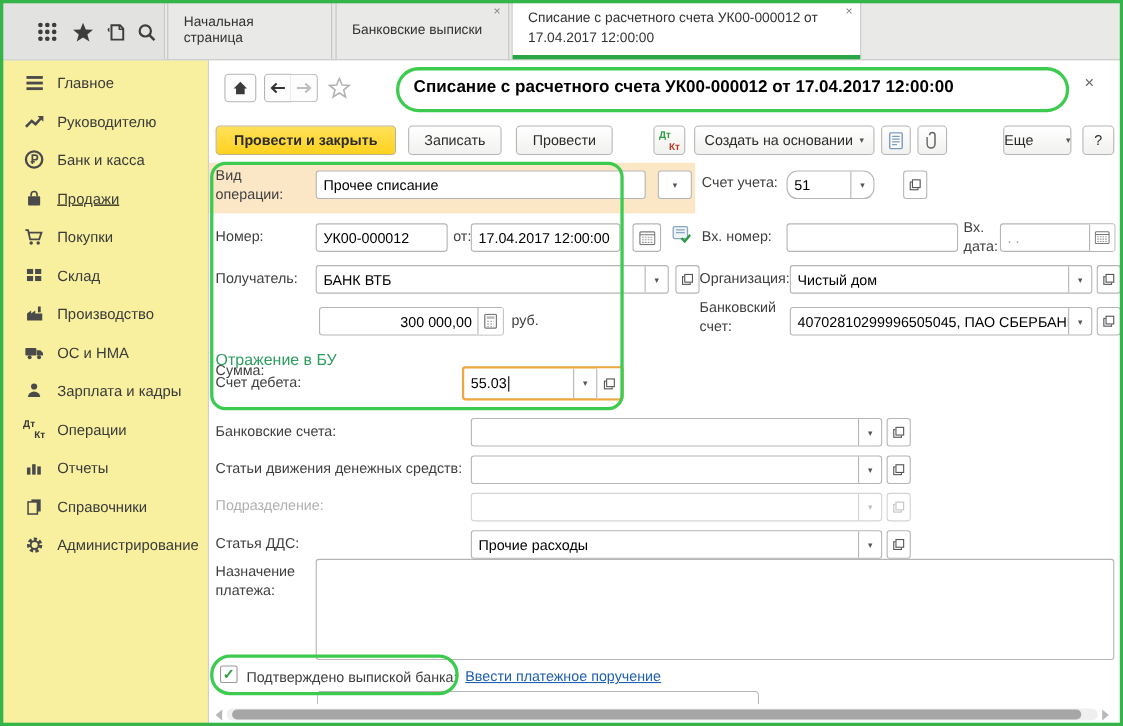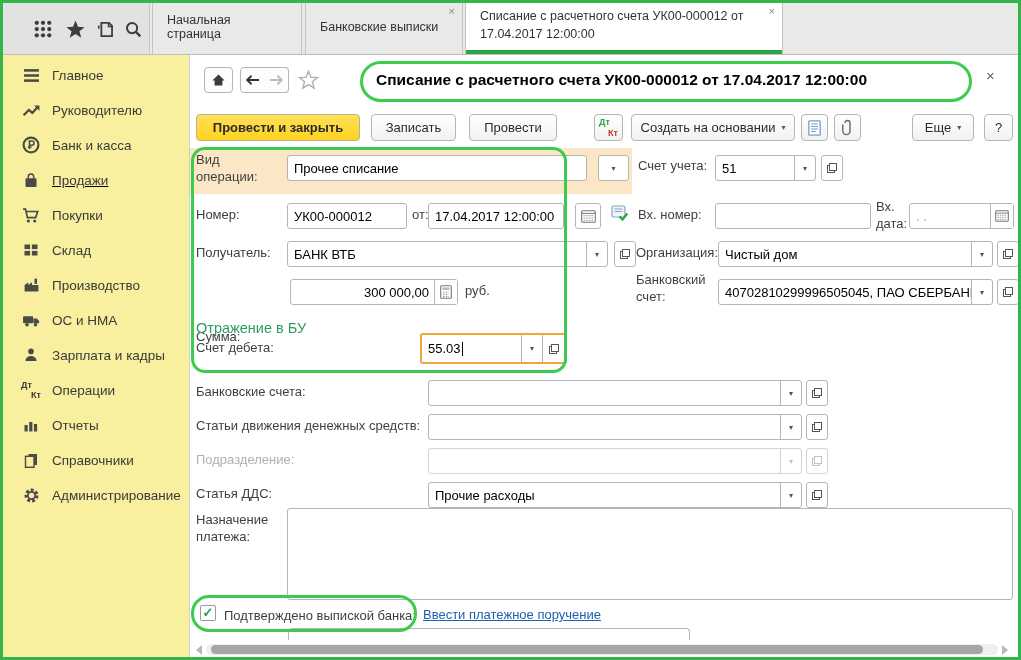--- a/index.html
+++ b/index.html
@@ -324,38 +324,38 @@
     <svg width="13" height="16" viewBox="0 0 13 16">
         <rect x="0.8" y="0.8" width="11.4" height="14.4" rx="1" fill="#fff" stroke="#7a9cc0" stroke-width="1.3"></rect>
         <path d="M3 4 h7 M3 6.5 h7 M3 9 h7 M3 11.5 h4.5" stroke="#7a9cc0" stroke-width="1.1"></path>
       </svg>
   </div>
   <div class="btn" style="left:834px; width:27px;">
     <svg width="11" height="17" viewBox="0 0 11 17">
         <path d="M3 4 a2.5 2.5 0 0 1 5 0 v8 a3.6 3.6 0 0 1 -7.2 0 V5.5" fill="none" stroke="#666" stroke-width="1.4"></path>
       </svg>
   </div>
-  <div class="btn" style="left:912px; width:62px;">
+  <div class="btn" style="left:912px; width:62px;justify-content:space-between;">
     <span>Еще</span>
     <span class="caret">▾</span>
   </div>
   <div class="btn" style="left:984px; width:29px;">
     <span>?</span>
   </div>
 
   <div class="peachrow"></div>
   <div class="lbl" style="left:196px; top:152px; width:80px;">Вид операции:</div>
   <div class="input" style="left:287px; top:155px; width:300px;">
     <span class="val">Прочее списание</span>
   </div>
   <div class="minibtn" style="left:598px; top:155px; width:31px;">
     <span class="caret" style="margin:0;">▾</span>
   </div>
   <div class="lbl" style="left:638px; top:158px;">Счет учета:</div>
-  <div class="input" style="left:715px; top:155px; width:101px;">
+  <div class="input" style="left:715px; top:155px; width:80px;border-radius:10px;">
     <span class="val">51</span>
     <span class="ddseg">
         <span class="caret">▾</span>
       </span>
   </div>
   <div class="openbtn" style="left:821px; top:155px;">
       <span class="openico"></span>
     </div>
 
   <div class="lbl" style="left:196px; top:207px;">Номер:</div>

